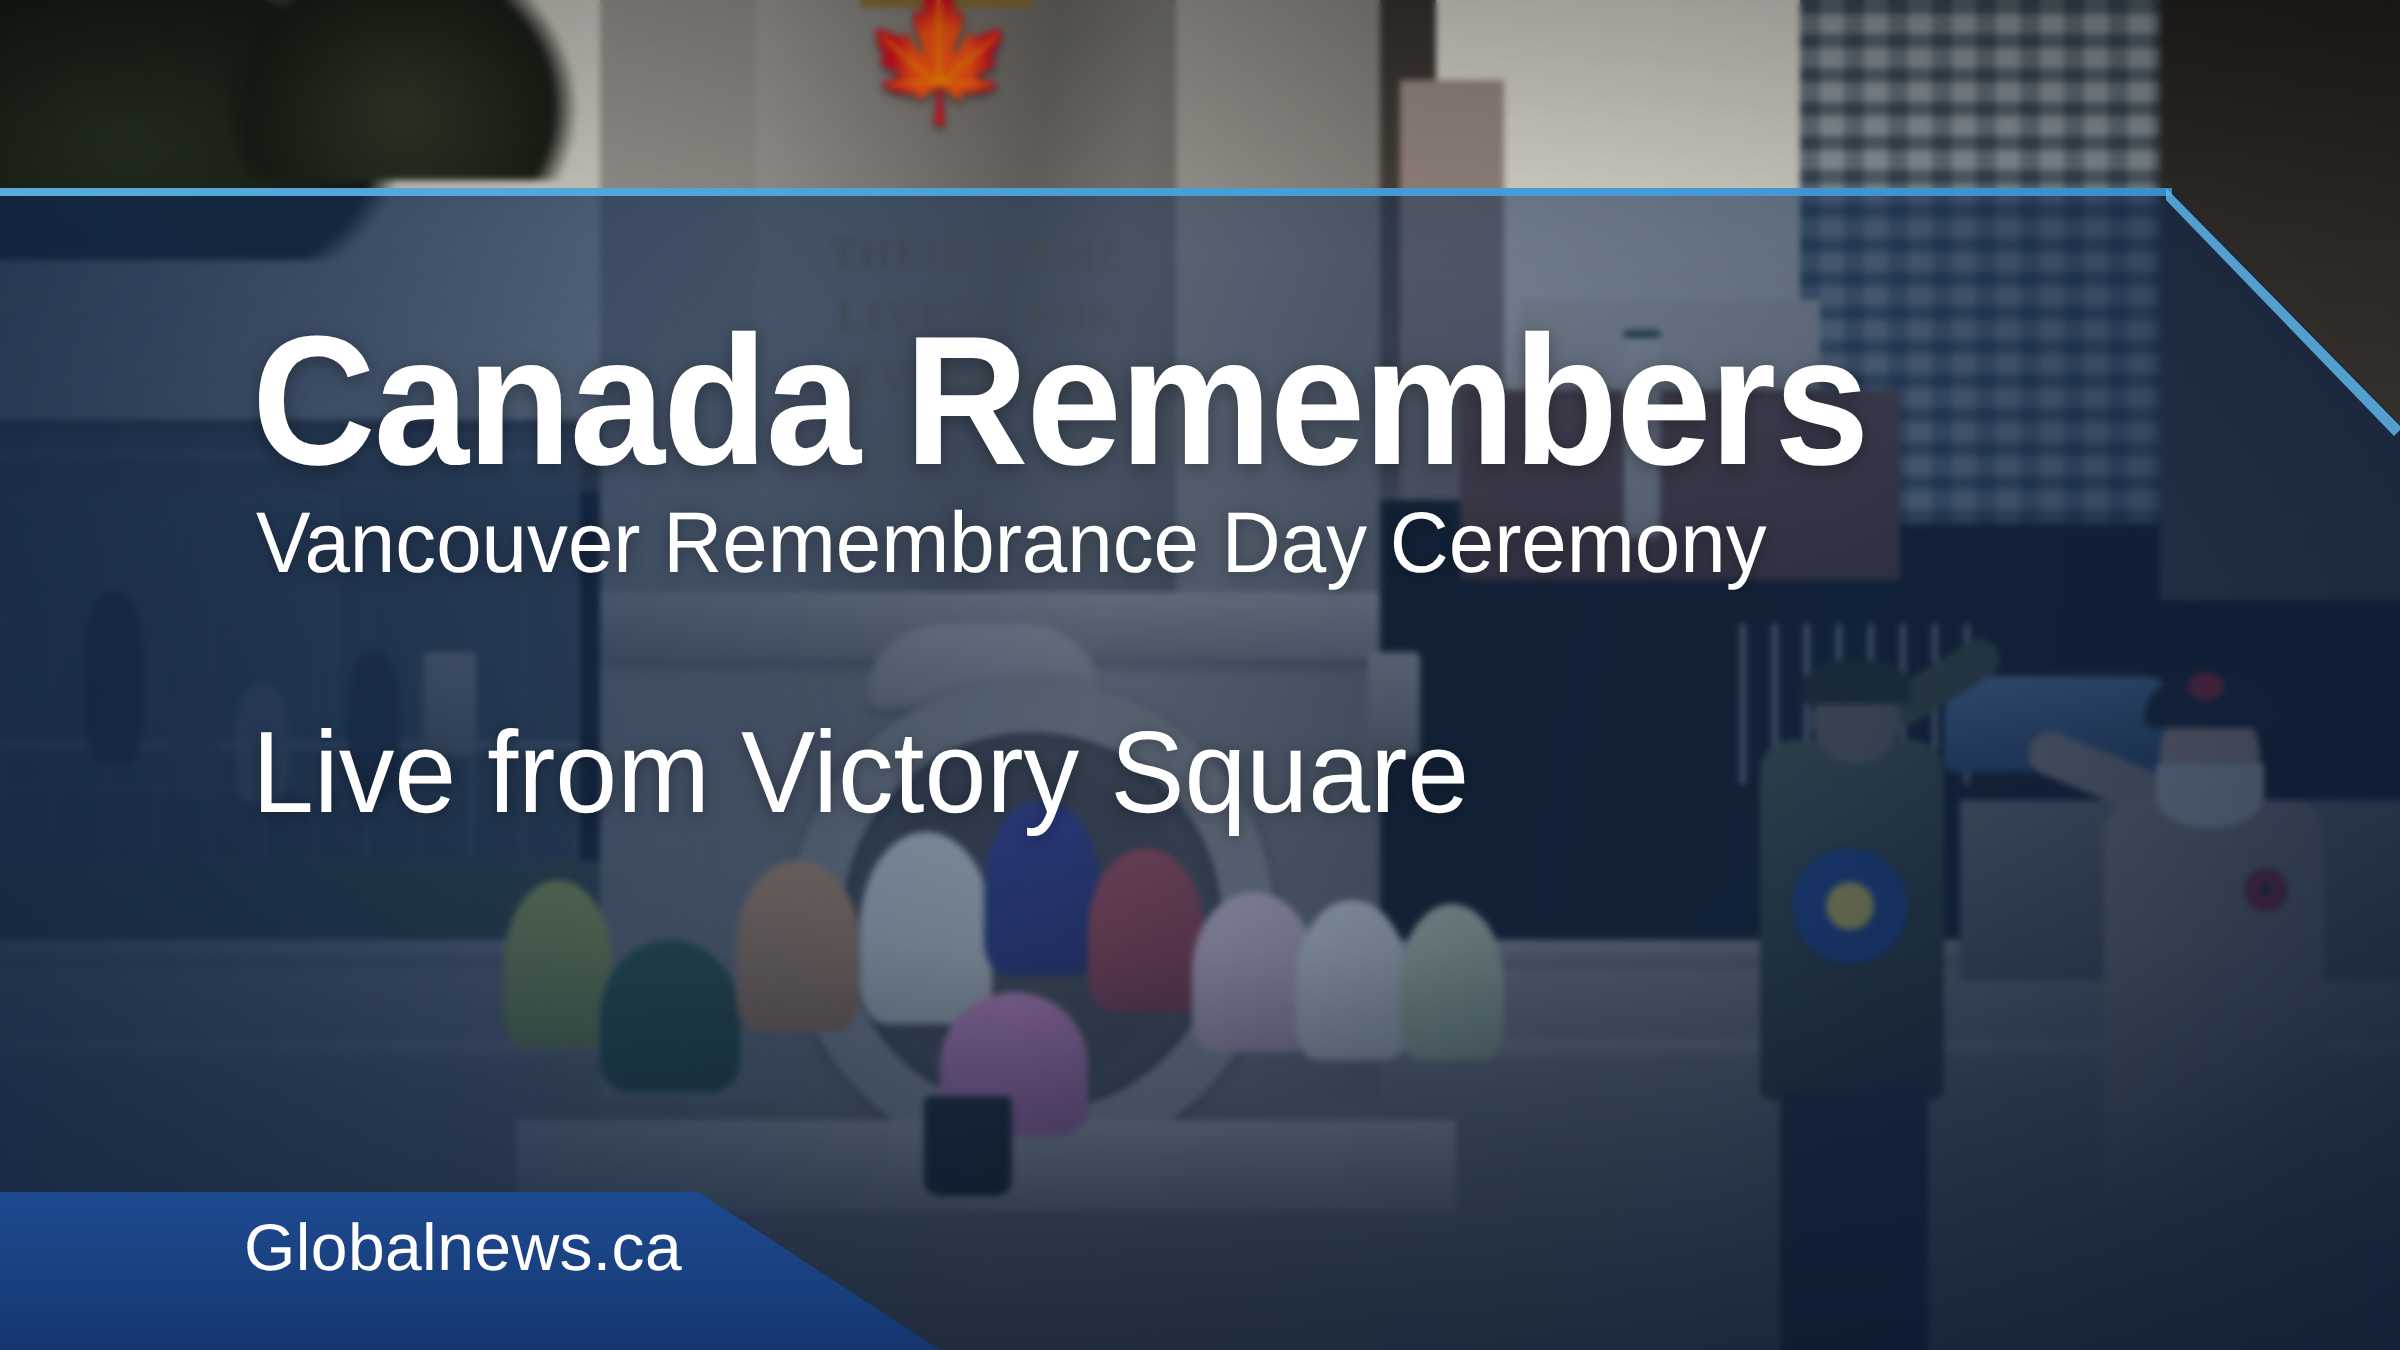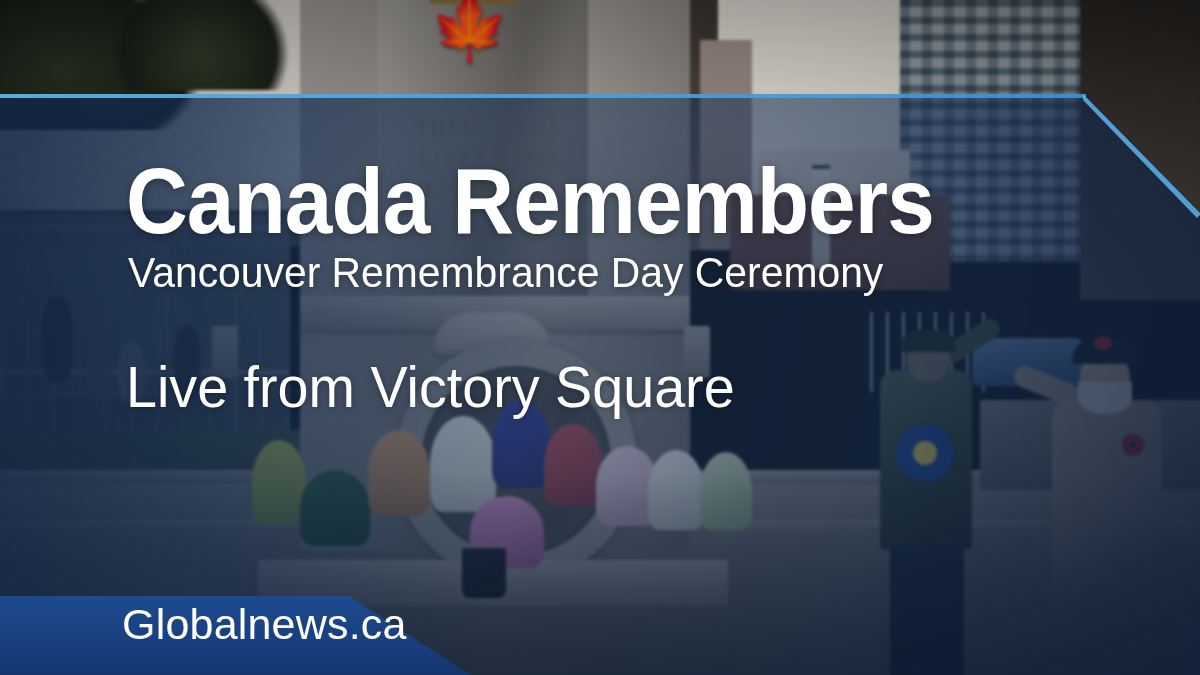--- a/index.html
+++ b/index.html
@@ -333,21 +333,21 @@
 
   
   .brand-banner {
     position: absolute; left: 0; top: 596px; width: 470px; height: 79px;
     background: linear-gradient(180deg, #1d4a90 0%, #19407f 55%, #143670 100%);
     clip-path: polygon(0 0, 349px 0, 470px 79px, 0 79px);
   }
   .brand-text {
     position: absolute; left: 122px; top: 604px;
     color: #ffffff;
-    font-size: 43px;
+    font-size: 33px;
     font-weight: 300;
     letter-spacing: .2px;
     line-height: 40px;
     white-space: nowrap;
   }
 </style>
 </head>
 <body>
 
 <div id="stage">

